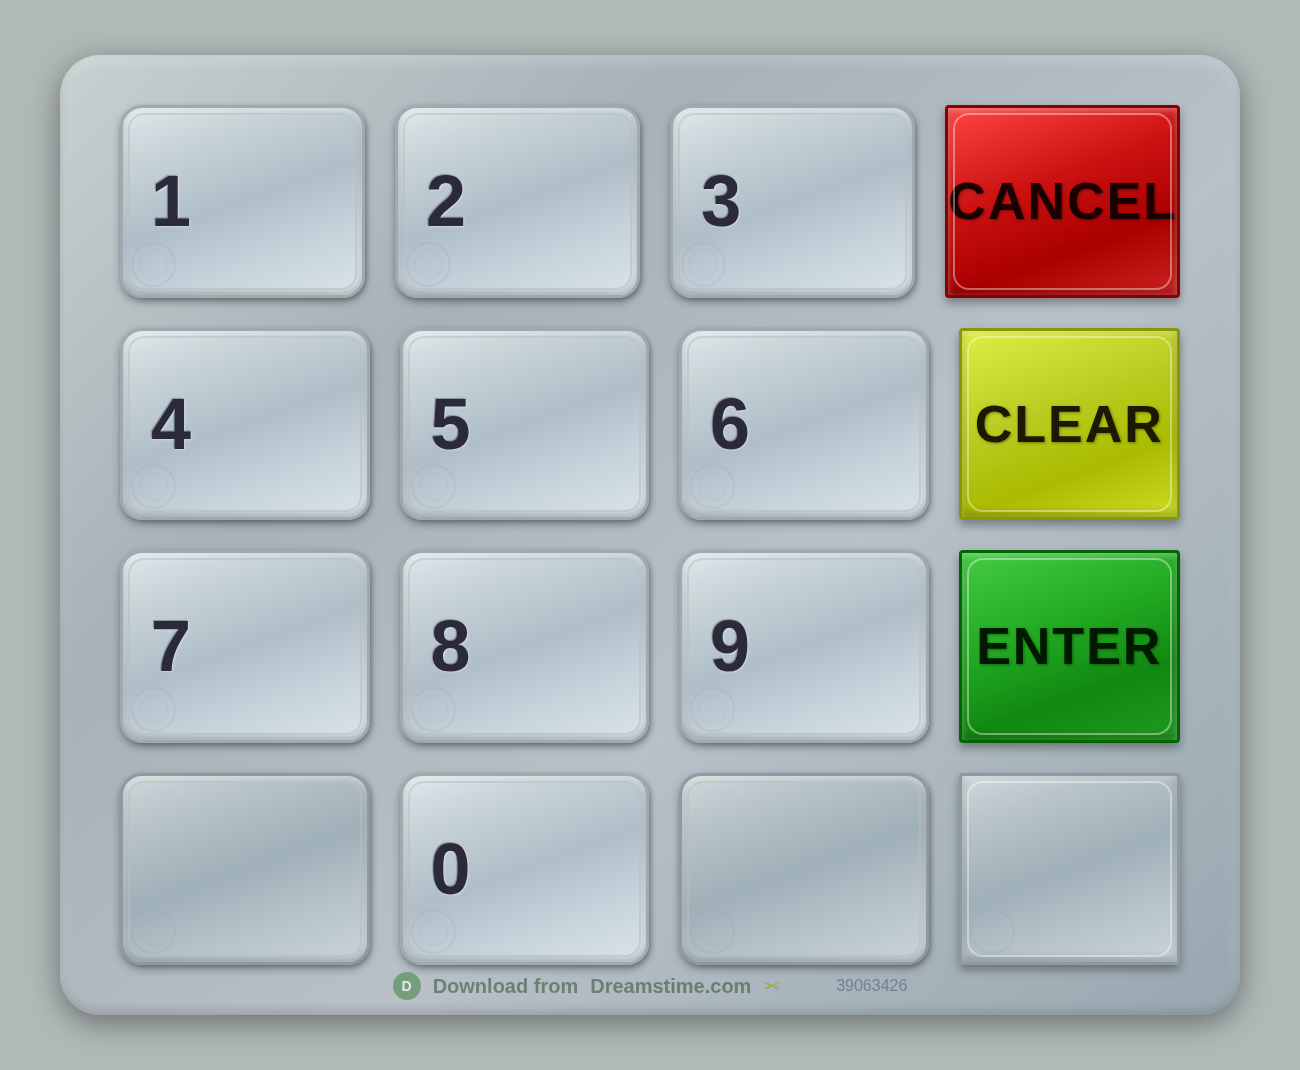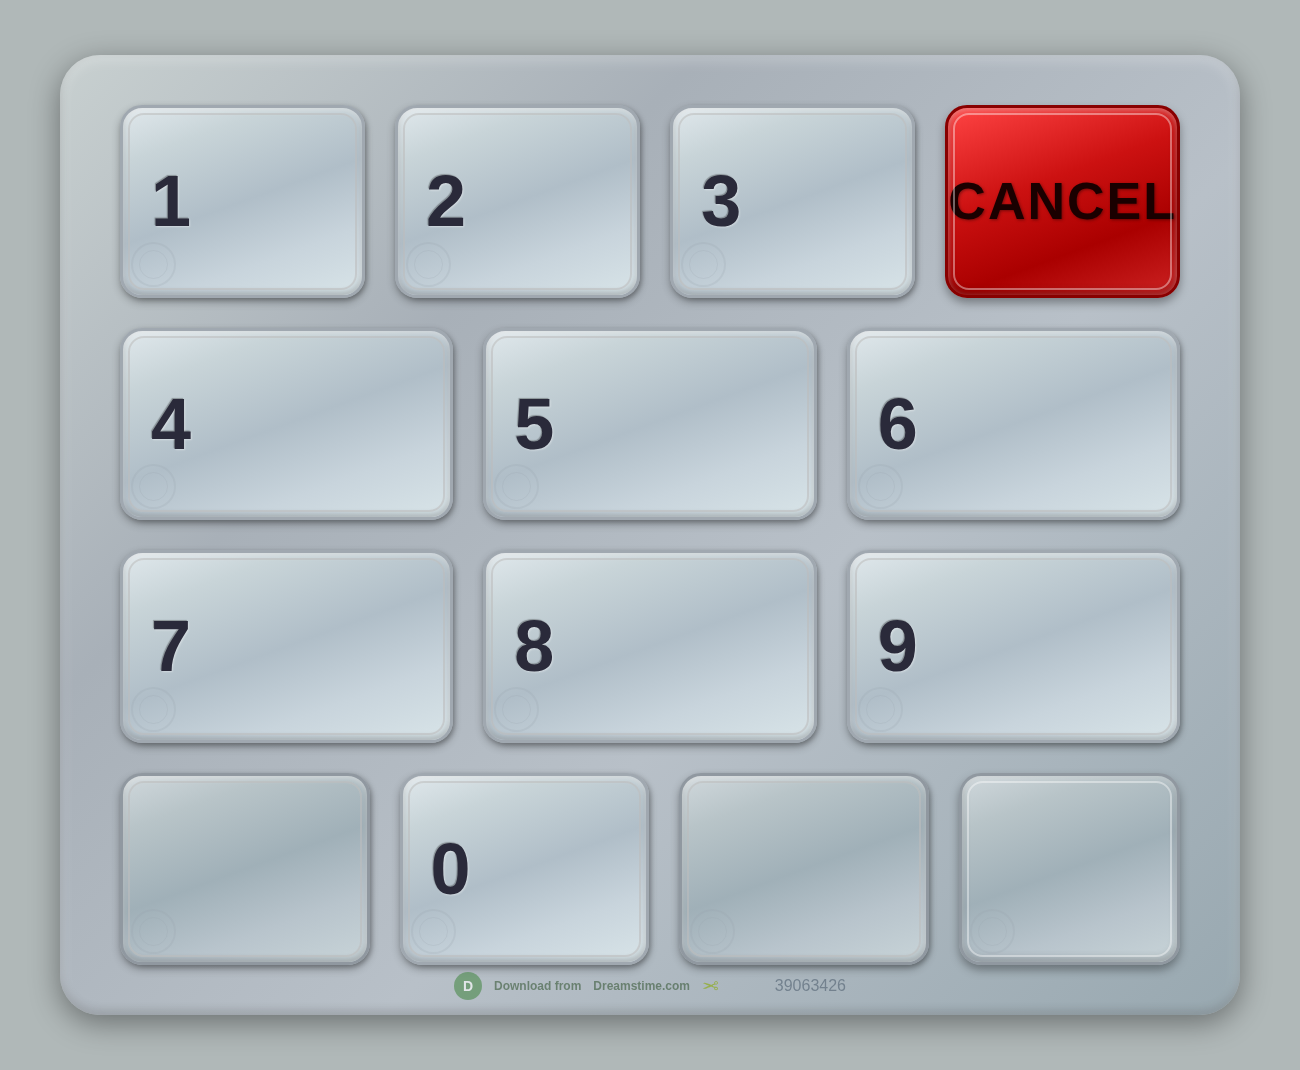--- a/index.html
+++ b/index.html
@@ -74,21 +74,21 @@
       position: absolute;
       inset: 5px;
       border-radius: 16px;
       border: 2px solid rgba(0,0,0,0.15);
       pointer-events: none;
     }
 
     
     .action-btn {
       flex: 1;
-      border-radius: 22px;
+      border-radius: 4px;
       border: none;
       cursor: pointer;
       font-size: 52px;
       font-weight: 900;
       letter-spacing: 2px;
       display: flex;
       align-items: center;
       justify-content: center;
       outline: none;
       text-shadow: 1px 1px 3px rgba(0,0,0,0.4);
@@ -171,21 +171,21 @@
       background: #4a8a4a;
       display: flex;
       align-items: center;
       justify-content: center;
       color: white;
       font-size: 14px;
       font-weight: bold;
     }
 
     .bottom-bar-text {
-      font-size: 12px;
+      font-size: 20px;
       color: #3a5a3a;
       font-weight: bold;
     }
 
     .bottom-bar-scissors {
       color: #88aa00;
       font-size: 20px;
       transform: scaleX(-1);
     }
 
@@ -230,34 +230,40 @@
       <div class="watermark"></div>
     </button>
     <button class="key-btn">
       <span class="key-number">5</span>
       <div class="watermark"></div>
     </button>
     <button class="key-btn">
       <span class="key-number">6</span>
       <div class="watermark"></div>
     </button>
+    <button class="action-btn clear-btn">
+      <span>CLEAR</span>
+    </button>
   </div>
 
   <div class="keypad-row">
     <button class="key-btn">
       <span class="key-number">7</span>
       <div class="watermark"></div>
     </button>
     <button class="key-btn">
       <span class="key-number">8</span>
       <div class="watermark"></div>
     </button>
     <button class="key-btn">
       <span class="key-number">9</span>
       <div class="watermark"></div>
+    </button>
+    <button class="action-btn enter-btn">
+      <span>ENTER</span>
     </button>
   </div>
 
   <div class="keypad-row">
     <button class="key-btn blank-btn">
       <div class="watermark"></div>
     </button>
     <button class="key-btn">
       <span class="key-number">0</span>
       <div class="watermark"></div>

